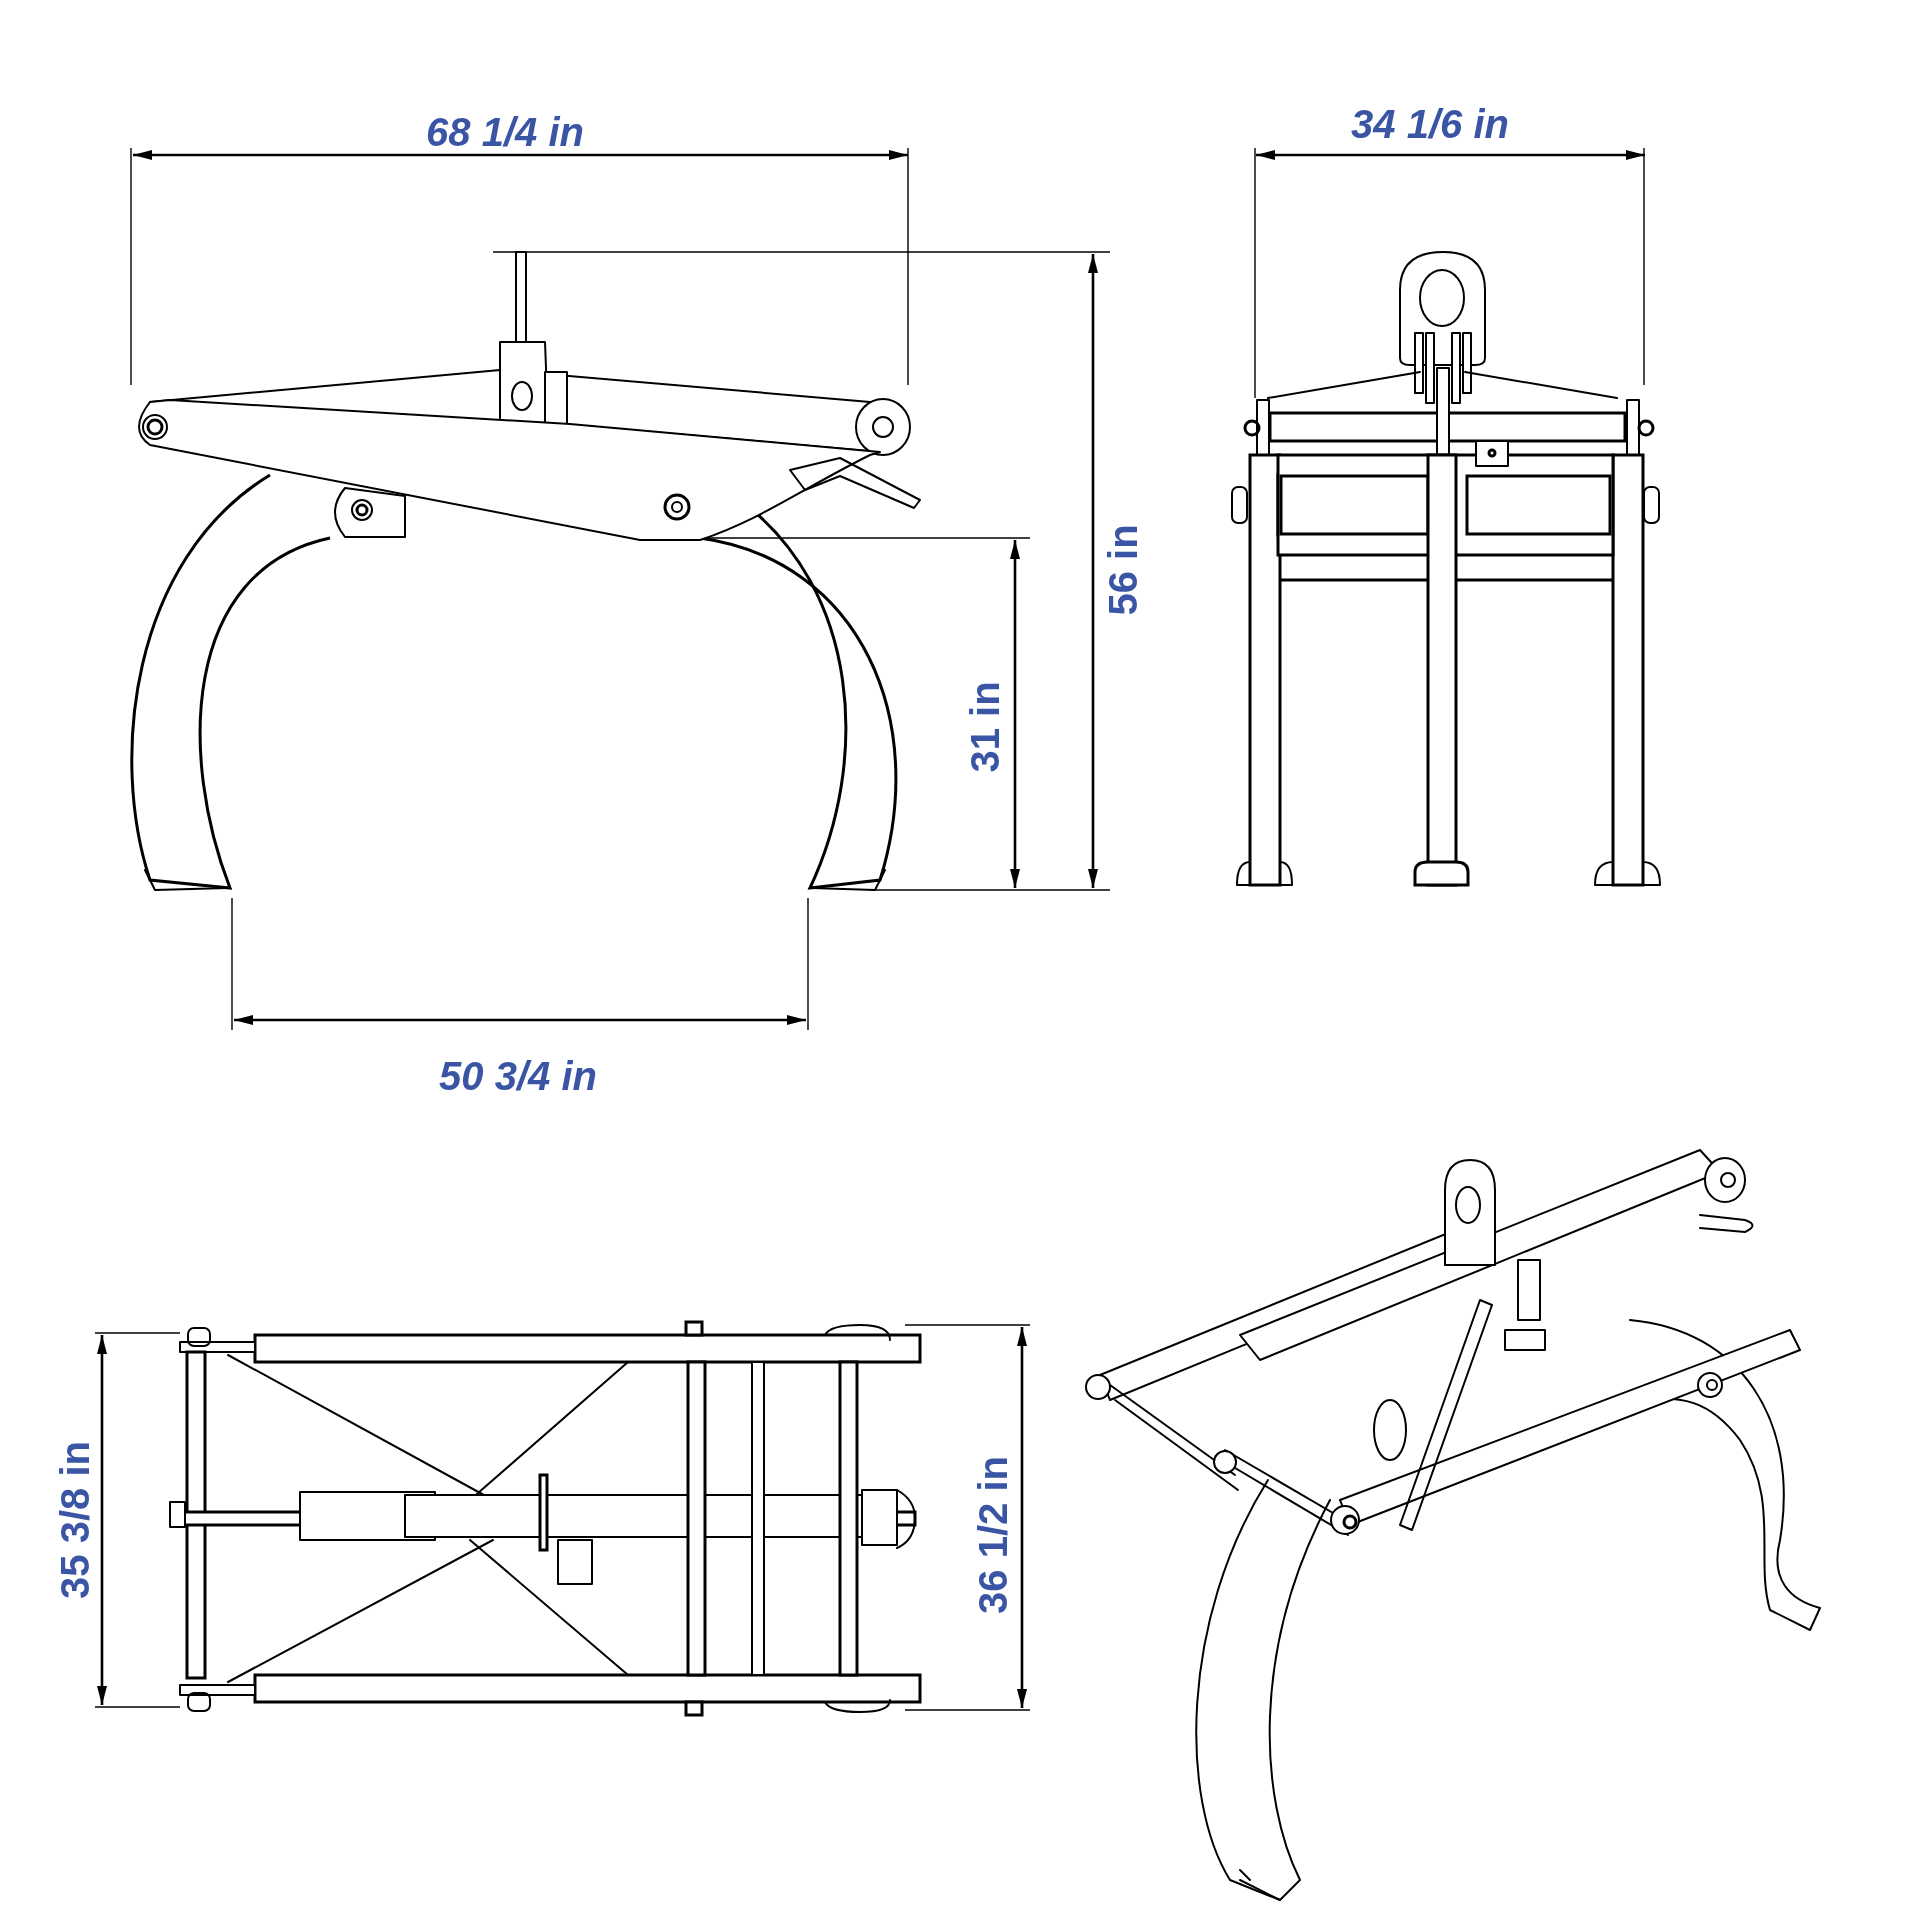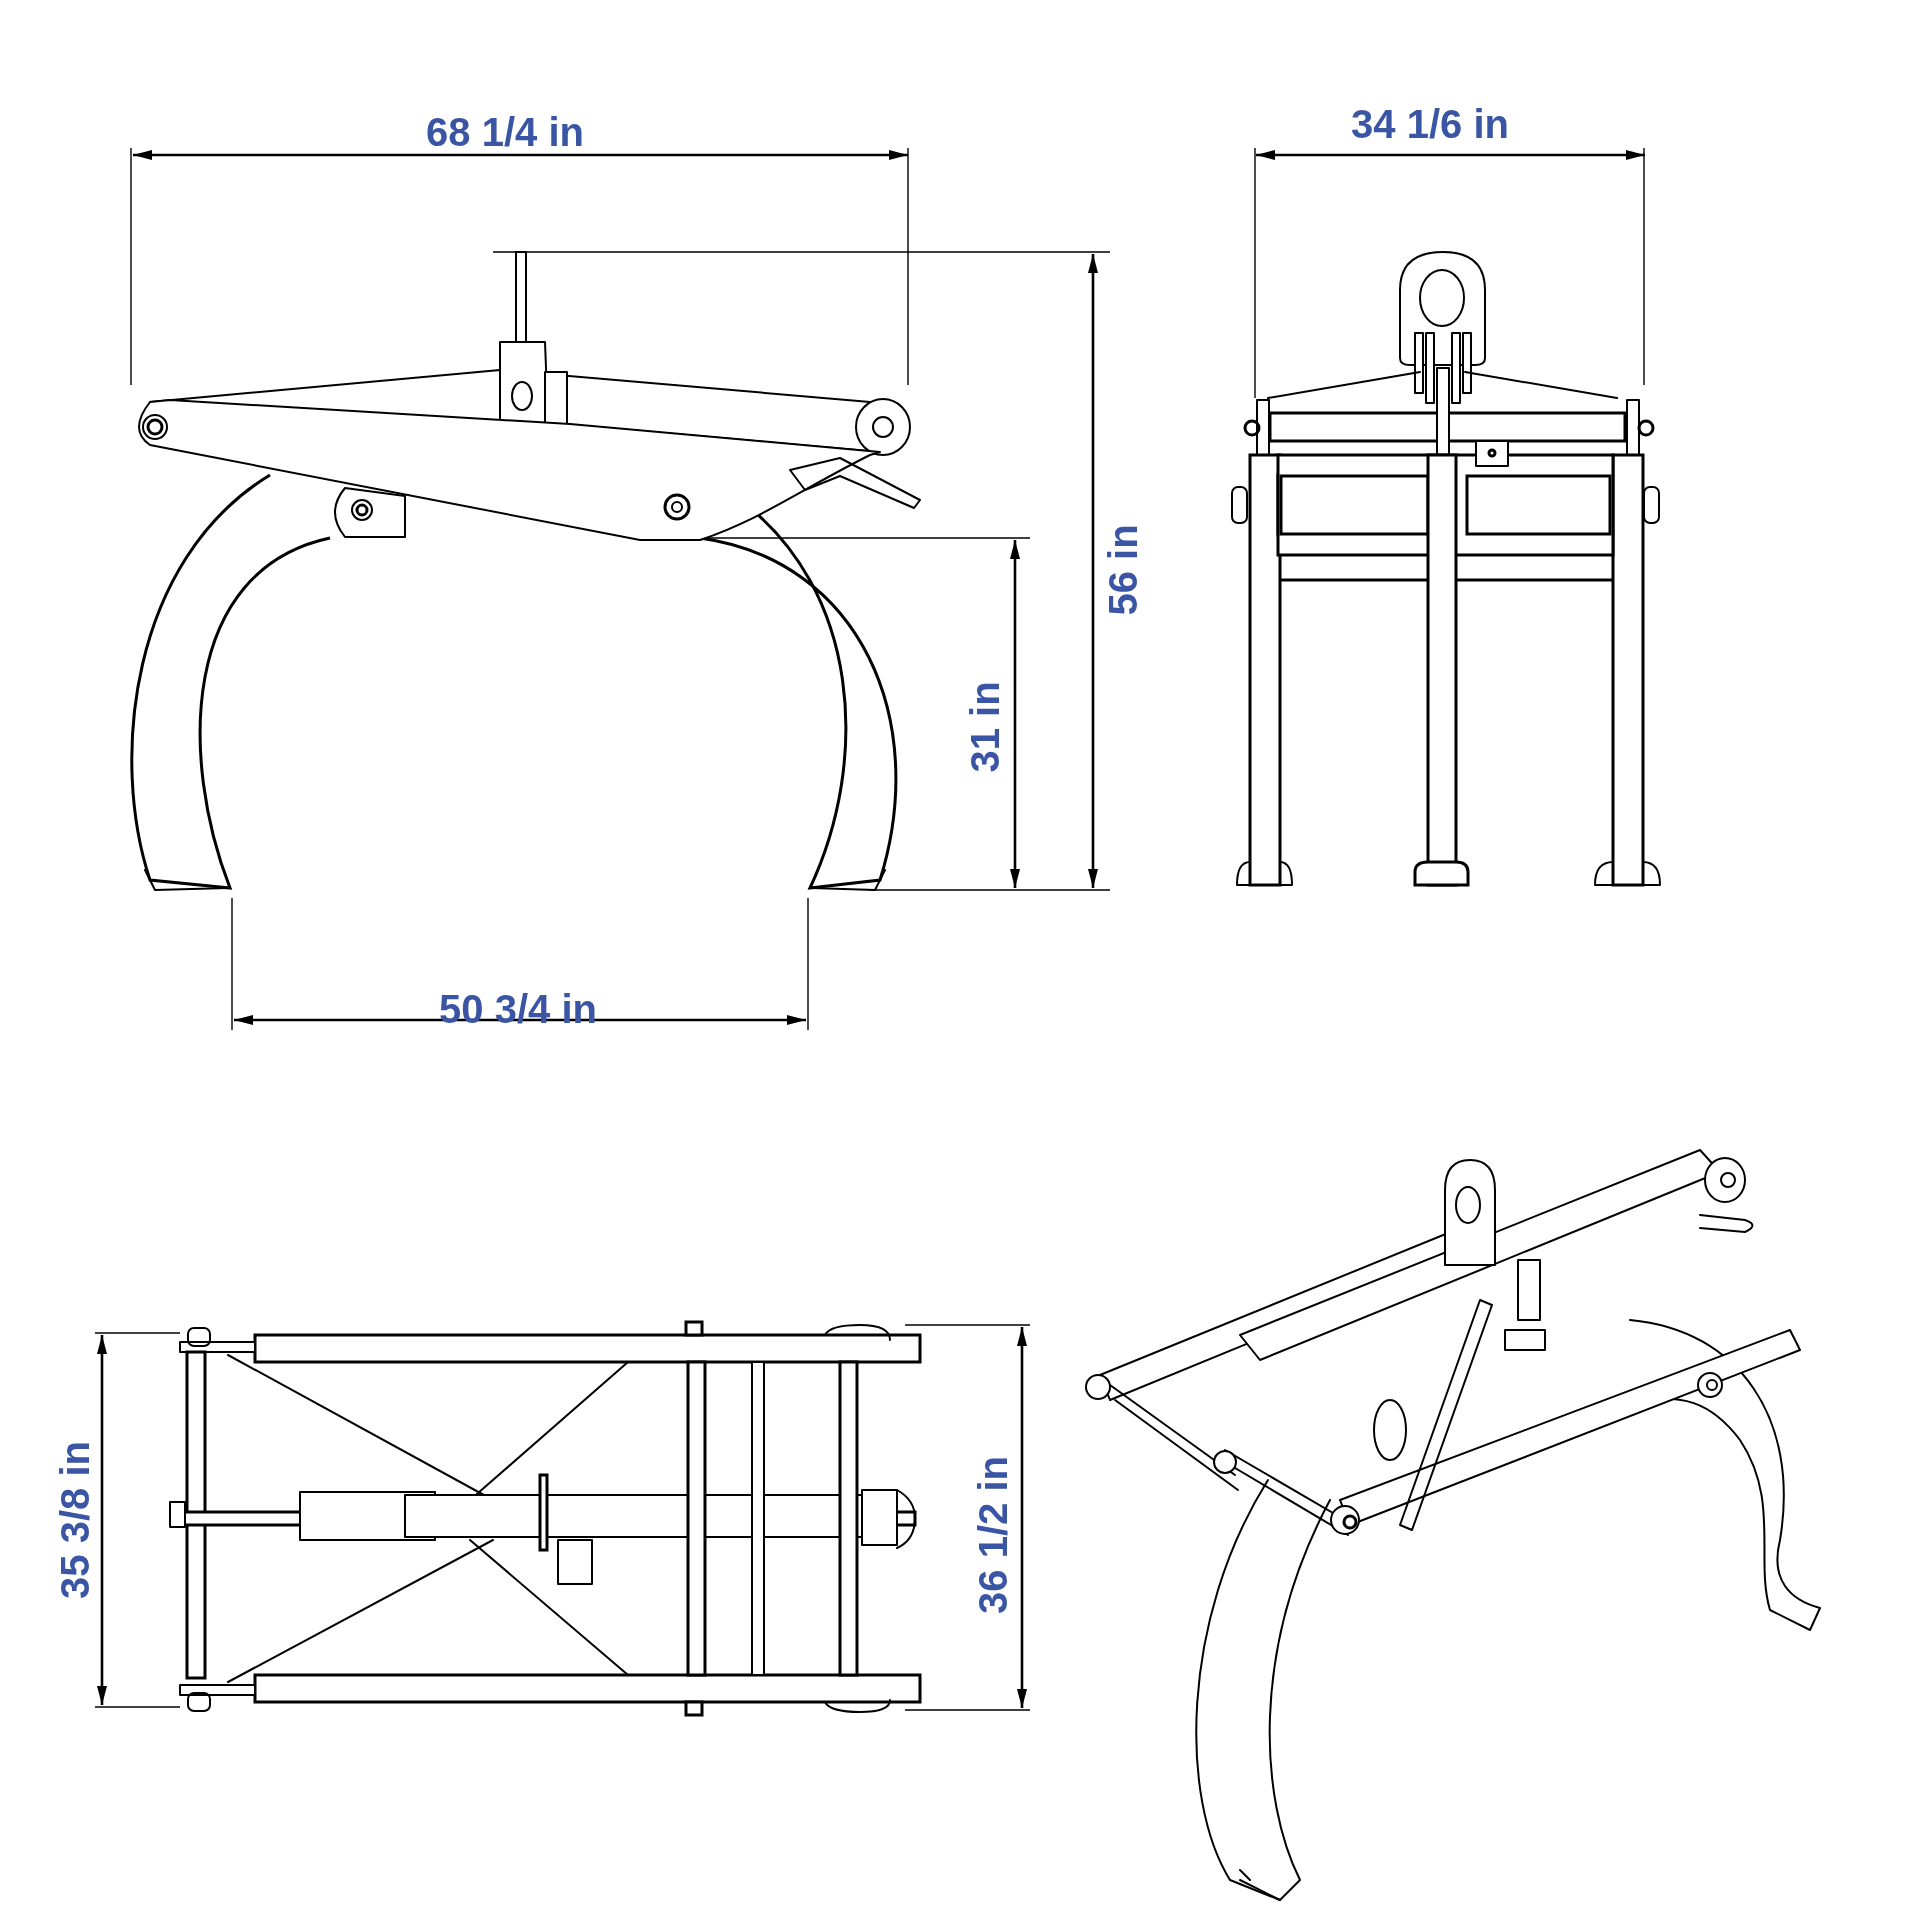--- a/index.html
+++ b/index.html
@@ -5,21 +5,21 @@
   html, body { margin: 0; padding: 0; background: #ffffff; }
   body { width: 1920px; height: 1920px; position: relative; overflow: hidden; font-family: "Liberation Sans", sans-serif; }
   svg.drawing { position: absolute; left: 0; top: 0; width: 1920px; height: 1920px; }
   .ln { stroke: #000; fill: none; stroke-width: 2; stroke-linejoin: round; stroke-linecap: round; }
   .thk { stroke: #000; fill: none; stroke-width: 3; }
   .thin { stroke: #000; fill: none; stroke-width: 1.4; }
   .dim { stroke: #000; stroke-width: 2.6; fill: none; }
   .wf { fill: #fff; }
   .dim-label { position: absolute; color: #3a55a4; font-weight: bold; font-size: 40px; white-space: nowrap; line-height: 1; font-family: "Liberation Sans", sans-serif; }
   .rot { transform: translate(-50%, -50%) rotate(-90deg); transform-origin: center center; }
-  .ctr { transform: translateX(-50%); }
+  .ctr { transform: translateX(-50%); font-style: italic; }
 </style>
 </head>
 <body>
 
 <svg class="drawing" viewBox="0 0 1920 1920" xmlns="http://www.w3.org/2000/svg">
 
   <g>
 
     <line class="dim" x1="133" y1="155" x2="908" y2="155"></line>
     <polygon points="133,155 152,150 152,160" fill="#000"></polygon>
@@ -206,16 +206,16 @@
     <circle class="ln wf" cx="1710" cy="1385" r="12"></circle>
     <circle class="ln" cx="1712" cy="1385" r="5"></circle>
 
     <path class="ln" d="M1700 1215 L1745 1220 Q1760 1225 1745 1232 L1700 1228"></path>
   </g>
 </svg>
 
 <div class="dim-label ctr" style="left:505px; top:112px;">68 1/4 in</div>
 <div class="dim-label rot" style="left:1123px; top:570px;">56 in</div>
 <div class="dim-label rot" style="left:985px; top:727px;">31 in</div>
-<div class="dim-label ctr" style="left:518px; top:989px;">50 3/4 in</div>
+<div class="dim-label ctr" style="left:518px; top:1056px;">50 3/4 in</div>
 <div class="dim-label ctr" style="left:1430px; top:104px;">34 1/6 in</div>
 <div class="dim-label rot" style="left:75px; top:1520px;">35 3/8 in</div>
 <div class="dim-label rot" style="left:993px; top:1535px;">36 1/2 in</div>
 
 </body></html>

